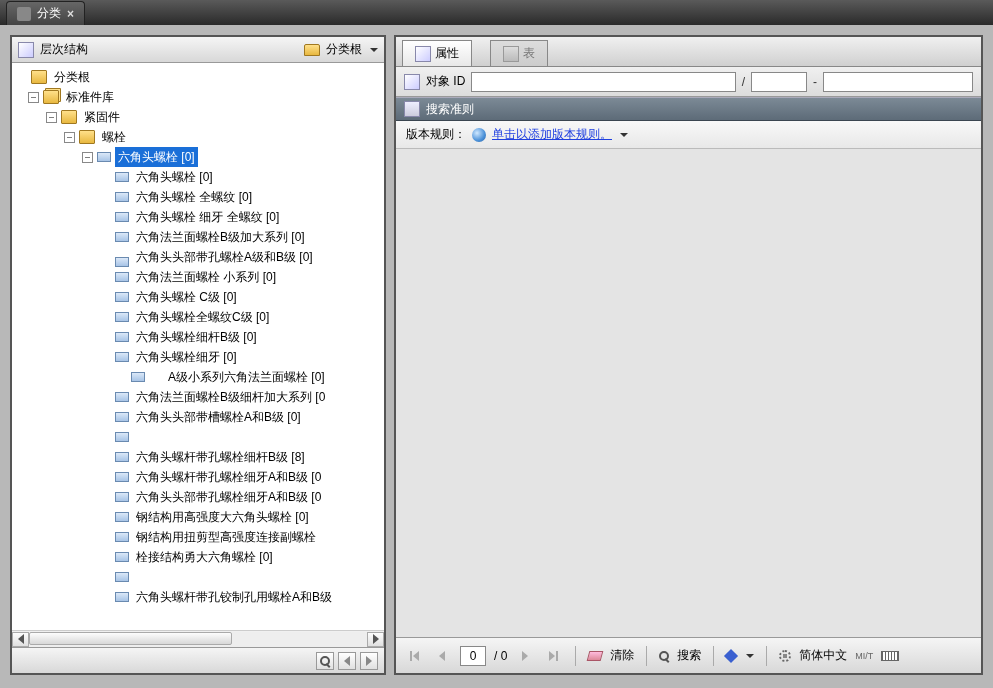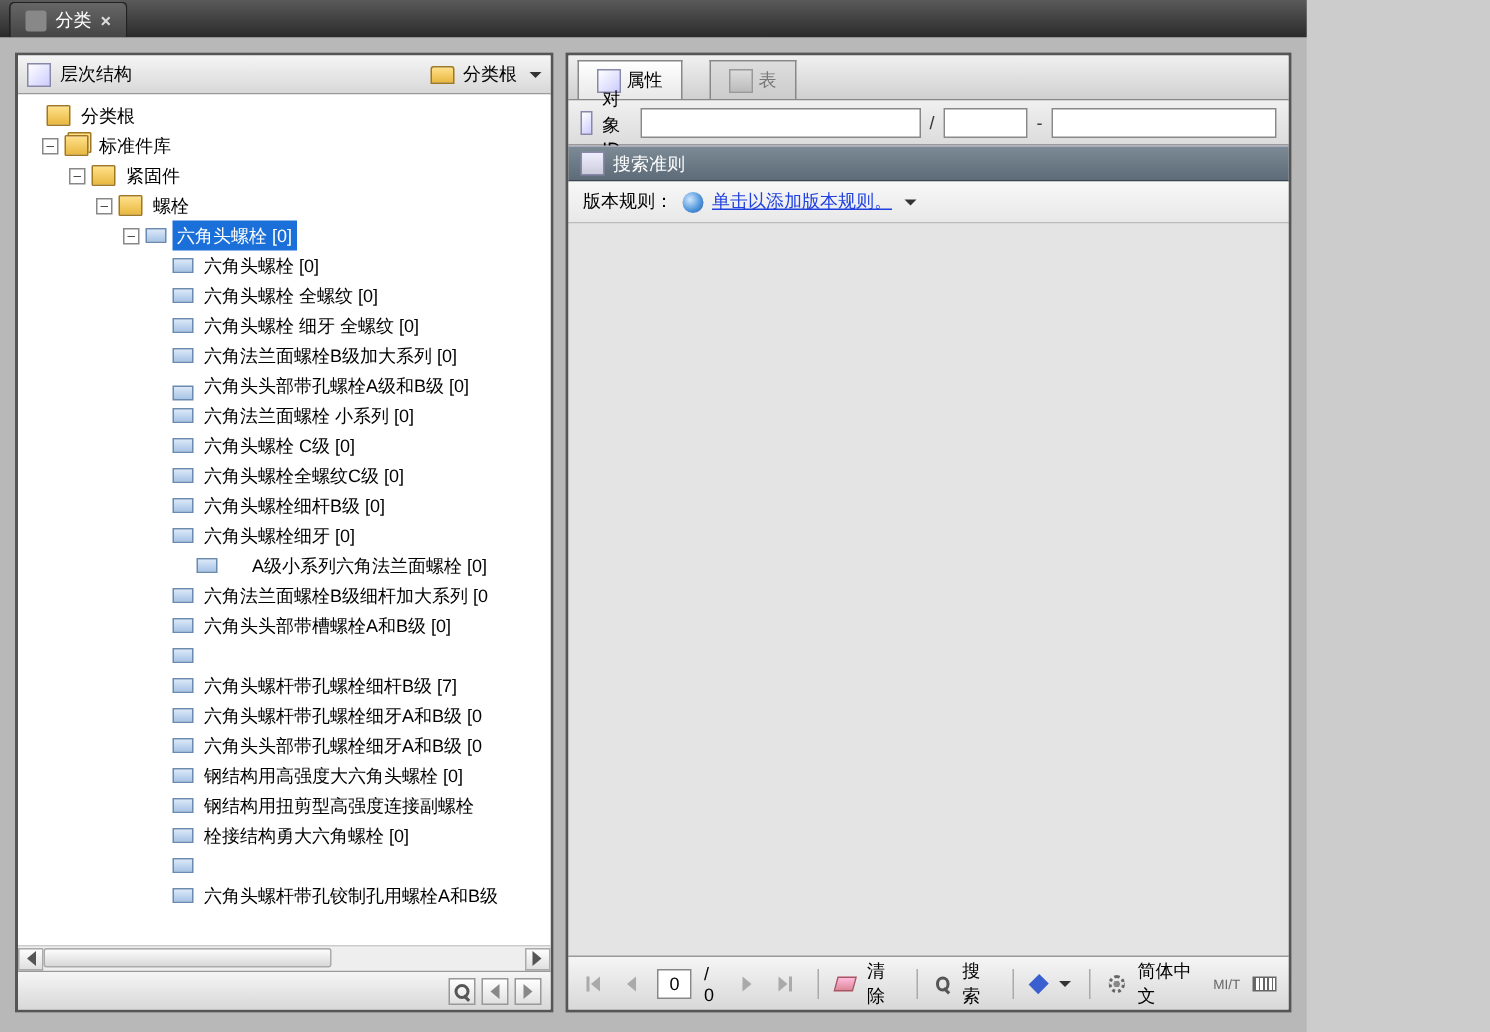--- a/index.html
+++ b/index.html
@@ -5,21 +5,21 @@
 * { box-sizing: border-box; margin: 0; padding: 0; }
 body {
   font-family: "Microsoft YaHei", "SimSun", Arial, sans-serif;
   font-size: 12px;
   background: #ccc;
   width: 993px;
   height: 688px;
   overflow: hidden;
 }
 .outer {
-  width: 871px;
+  width: 993px;
   height: 688px;
   background: linear-gradient(to bottom, #555 0, #333 25px, #b8b8b8 25px, #b8b8b8 100%);
   position: relative;
 }
 .tab-bar {
   height: 25px;
   background: linear-gradient(to bottom, #5a5a5a, #2a2a2a);
   display: flex;
   align-items: flex-end;
   padding-left: 6px;
@@ -456,21 +456,21 @@
                 <span class="tree-icon icon-leaf"></span>
                 <span class="tree-label">六角头头部带槽螺栓A和B级  [0]</span>
               </div>
               <div class="tree-node" style="padding-left: 86px;">
                 <span class="tree-toggle empty"></span>
                 <span class="tree-icon icon-leaf"></span>
               </div>
               <div class="tree-node" style="padding-left: 86px;">
                 <span class="tree-toggle empty"></span>
                 <span class="tree-icon icon-leaf"></span>
-                <span class="tree-label">六角头螺杆带孔螺栓细杆B级  [7]</span>
+                <span class="tree-label">六角头螺杆带孔螺栓细杆B级  [8]</span>
               </div>
               <div class="tree-node" style="padding-left: 86px;">
                 <span class="tree-toggle empty"></span>
                 <span class="tree-icon icon-leaf"></span>
                 <span class="tree-label">六角头螺杆带孔螺栓细牙A和B级  [0</span>
               </div>
               <div class="tree-node" style="padding-left: 86px;">
                 <span class="tree-toggle empty"></span>
                 <span class="tree-icon icon-leaf"></span>
                 <span class="tree-label">六角头头部带孔螺栓细牙A和B级  [0</span>

